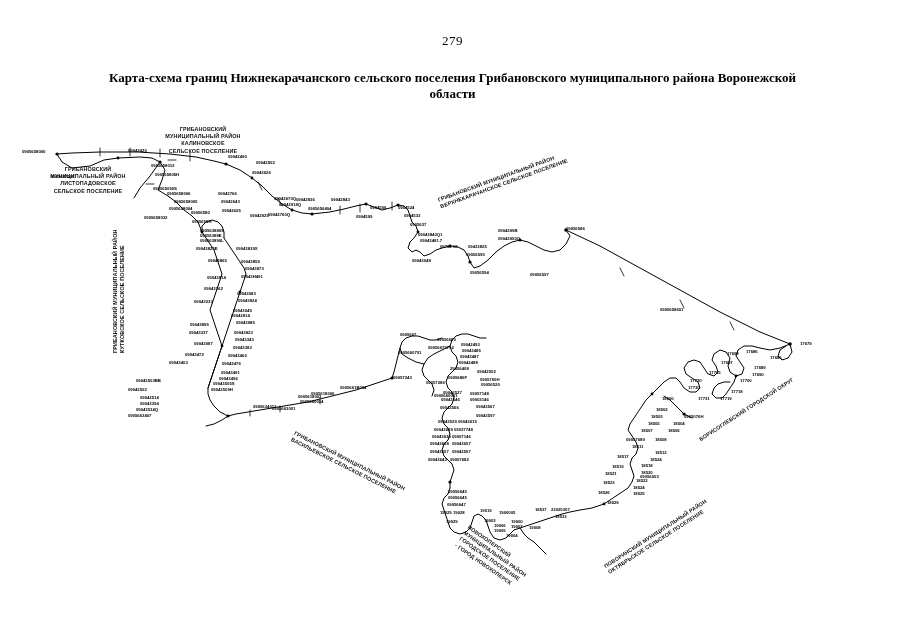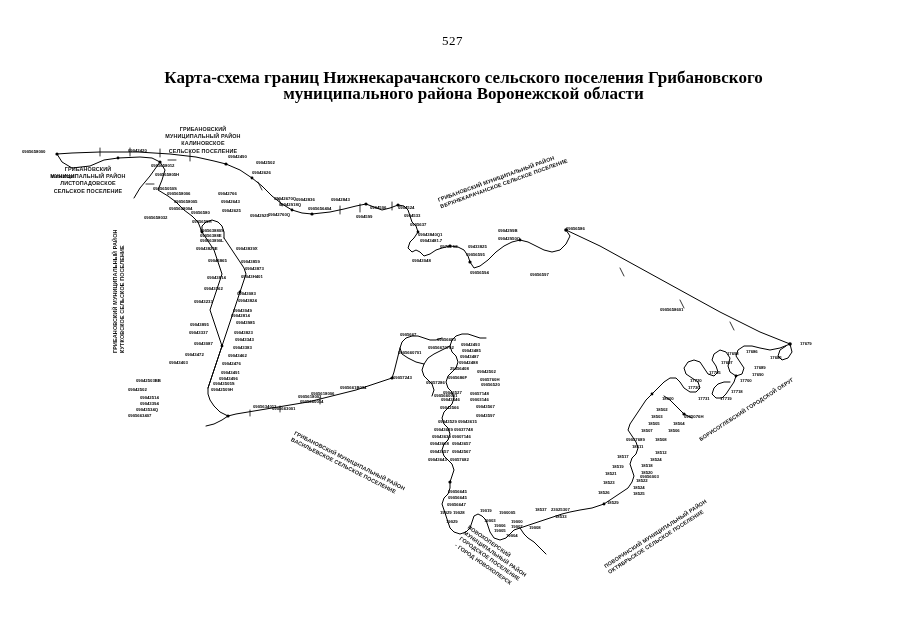--- a/index.html
+++ b/index.html
@@ -5,22 +5,22 @@
   html,body{margin:0;padding:0;background:#fff;}
   body{
     width:905px;height:640px;position:relative;overflow:hidden;
     font-family:"Liberation Serif", serif;color:#000;
   }
   #page-number{
     position:absolute;top:33px;left:0;width:905px;text-align:center;
     font-size:13px;letter-spacing:.5px;
   }
   #doc-title{
-    position:absolute;top:70px;left:106px;width:715px;text-align:center;
-    font-size:17px;font-weight:bold;line-height:16px;
+    position:absolute;top:70px;left:95px;width:715px;text-align:center;
+    font-size:13px;font-weight:bold;line-height:16px;
   }
   #map-canvas{position:absolute;top:0;left:0;width:905px;height:640px;}
   .region-label{
     position:absolute;font-family:"Liberation Sans", sans-serif;
     font-size:5.4px;font-weight:bold;line-height:7.2px;
     letter-spacing:.15px;white-space:pre;color:#111;
   }
   .ctr{text-align:center;}
   .node-label{
     position:absolute;font-family:"Liberation Sans", sans-serif;
@@ -29,21 +29,21 @@
   }
   .rot-90{transform-origin:0 0;transform:rotate(-90deg);}
   .rot-n20{transform-origin:0 0;transform:rotate(-20deg);}
   .rot-n33{transform-origin:0 0;transform:rotate(-33deg);}
   .rot-27{transform-origin:0 0;transform:rotate(27deg);}
   .rot-35{transform-origin:0 0;transform:rotate(35deg);}
 </style>
 </head>
 <body>
 
-<div id="page-number">527</div>
+<div id="page-number">279</div>
 
 <div id="doc-title">
   <span>Карта-схема границ Нижнекарачанского сельского поселения Грибановского муниципального района</span>
   <span>Воронежской области</span>
 </div>
 
 <svg id="map-canvas" viewBox="0 0 905 640" xmlns="http://www.w3.org/2000/svg">
   <g fill="none" stroke="#000" stroke-width="1" stroke-linejoin="round" stroke-linecap="round">
 
     <path d="M57,154 L62,162 L72,168 L90,166 L104,160 L118,158 L140,157 L152,158 L160,162 L165,170 L162,180 L158,190 L168,196 L176,202 L184,210 L192,216 L198,222 L202,232"></path>

